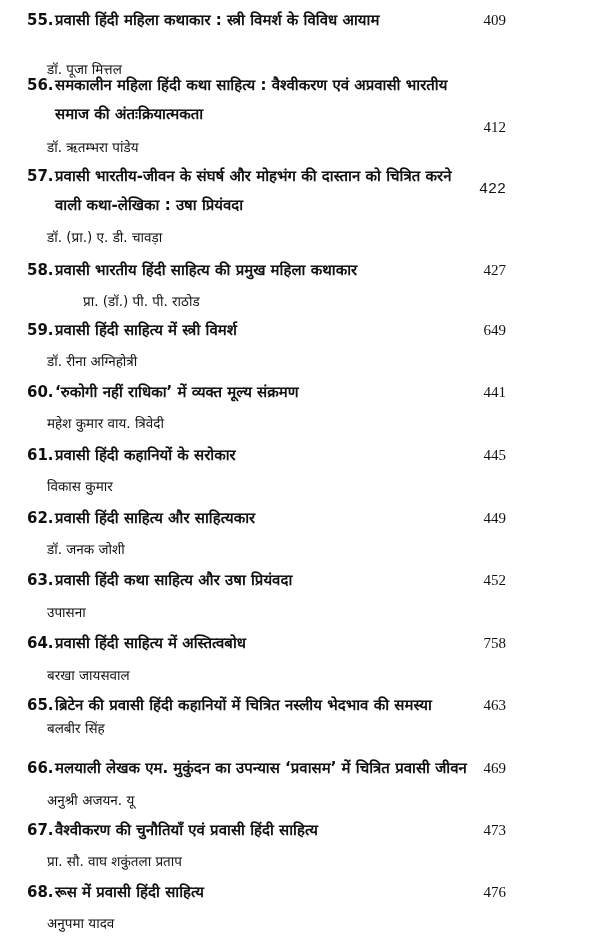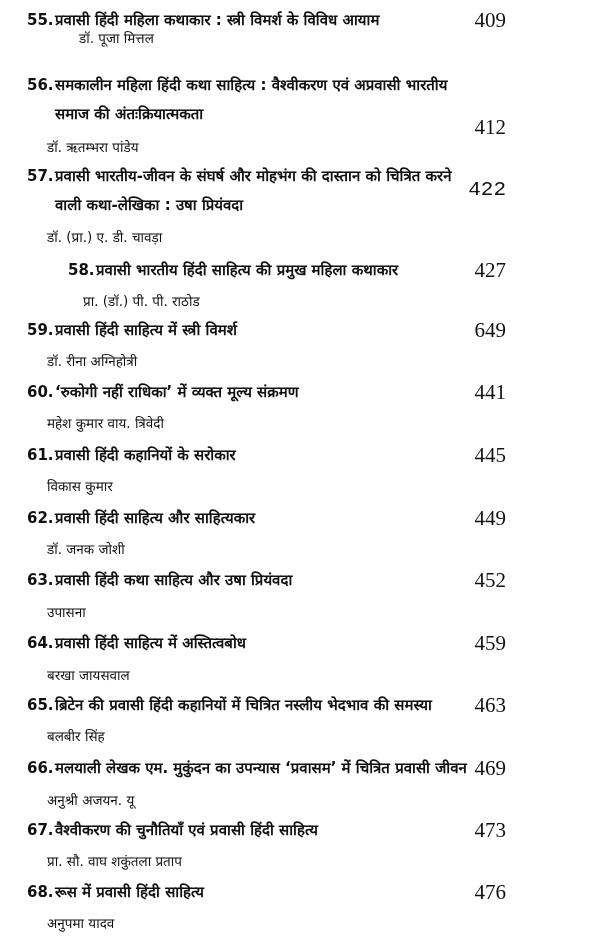--- a/index.html
+++ b/index.html
@@ -16,50 +16,50 @@
     white-space: nowrap;
   }
   .title-line .num { display: inline-block; width: 28px; }
   .title-line.cont { left: 55px; }
   .author {
     position: absolute; left: 47px;
     font-size: 13.5px; line-height: 18px; white-space: nowrap;
   }
   .page {
     position: absolute; right: 94px; width: 60px; text-align: right;
-    font-family: "Liberation Serif", serif; font-size: 21px; line-height: 20px;
+    font-family: "Liberation Serif", serif; font-size: 15px; line-height: 20px;
   }
 </style>
 </head>
 <body>
 
 <div class="toc">
 
   <div class="entry" style="top:10px;">
     <div class="title-line" style="top:0;"><span class="num">55.</span><span>प्रवासी हिंदी महिला कथाकार : स्त्री विमर्श के विविध आयाम</span></div>
     <div class="page" style="top:0;">409</div>
-    <div class="author" style="top:19px;margin-left:32px;">डॉ. पूजा मित्तल</div>
+    <div class="author" style="top:50px;">डॉ. पूजा मित्तल</div>
   </div>
 
   <div class="entry" style="top:75px;">
     <div class="title-line" style="top:0;"><span class="num">56.</span><span>समकालीन महिला हिंदी कथा साहित्य : वैश्वीकरण एवं अप्रवासी भारतीय</span></div>
     <div class="title-line cont" style="top:29px;">समाज की अंतःक्रियात्मकता</div>
     <div class="page" style="top:42px;">412</div>
     <div class="author" style="top:63px;">डॉ. ऋतम्भरा पांडेय</div>
   </div>
 
   <div class="entry" style="top:166px;">
     <div class="title-line" style="top:0;"><span class="num">57.</span><span>प्रवासी भारतीय-जीवन के संघर्ष और मोहभंग की दास्तान को चित्रित करने</span></div>
     <div class="title-line cont" style="top:29px;">वाली कथा-लेखिका : उषा प्रियंवदा</div>
     <div class="page" style="top:14px;font-family:Liberation Mono, monospace;">422</div>
     <div class="author" style="top:62px;">डॉ. (प्रा.) ए. डी. चावड़ा</div>
   </div>
 
   <div class="entry" style="top:260px;">
-    <div class="title-line" style="top:0;margin-left:41px;"><span class="num">58.</span><span>प्रवासी भारतीय हिंदी साहित्य की प्रमुख महिला कथाकार</span></div>
+    <div class="title-line" style="top:0;"><span class="num">58.</span><span>प्रवासी भारतीय हिंदी साहित्य की प्रमुख महिला कथाकार</span></div>
     <div class="page" style="top:0;">427</div>
     <div class="author" style="top:32px;margin-left:36px;">प्रा. (डॉ.) पी. पी. राठोड</div>
   </div>
 
   <div class="entry" style="top:320px;">
     <div class="title-line" style="top:0;"><span class="num">59.</span><span>प्रवासी हिंदी साहित्य में स्त्री विमर्श</span></div>
     <div class="page" style="top:0;">649</div>
     <div class="author" style="top:32px;">डॉ. रीना अग्निहोत्री</div>
   </div>
 
@@ -82,28 +82,28 @@
   </div>
 
   <div class="entry" style="top:570px;">
     <div class="title-line" style="top:0;"><span class="num">63.</span><span>प्रवासी हिंदी कथा साहित्य और उषा प्रियंवदा</span></div>
     <div class="page" style="top:0;">452</div>
     <div class="author" style="top:33px;">उपासना</div>
   </div>
 
   <div class="entry" style="top:633px;">
     <div class="title-line" style="top:0;"><span class="num">64.</span><span>प्रवासी हिंदी साहित्य में अस्तित्वबोध</span></div>
-    <div class="page" style="top:0;">459</div>
+    <div class="page" style="top:0;">758</div>
     <div class="author" style="top:33px;">बरखा जायसवाल</div>
   </div>
 
   <div class="entry" style="top:695px;">
     <div class="title-line" style="top:0;"><span class="num">65.</span><span>ब्रिटेन की प्रवासी हिंदी कहानियों में चित्रित नस्लीय भेदभाव की समस्या</span></div>
     <div class="page" style="top:0;">463</div>
-    <div class="author" style="top:32px;">बलबीर सिंह</div>
+    <div class="author" style="top:24px;">बलबीर सिंह</div>
   </div>
 
   <div class="entry" style="top:758px;">
     <div class="title-line" style="top:0;"><span class="num">66.</span><span>मलयाली लेखक एम. मुकुंदन का उपन्यास ‘प्रवासम’ में चित्रित प्रवासी जीवन</span></div>
     <div class="page" style="top:0;">469</div>
     <div class="author" style="top:33px;">अनुश्री अजयन. यू</div>
   </div>
 
   <div class="entry" style="top:820px;">
     <div class="title-line" style="top:0;"><span class="num">67.</span><span>वैश्वीकरण की चुनौतियाँ एवं प्रवासी हिंदी साहित्य</span></div>

